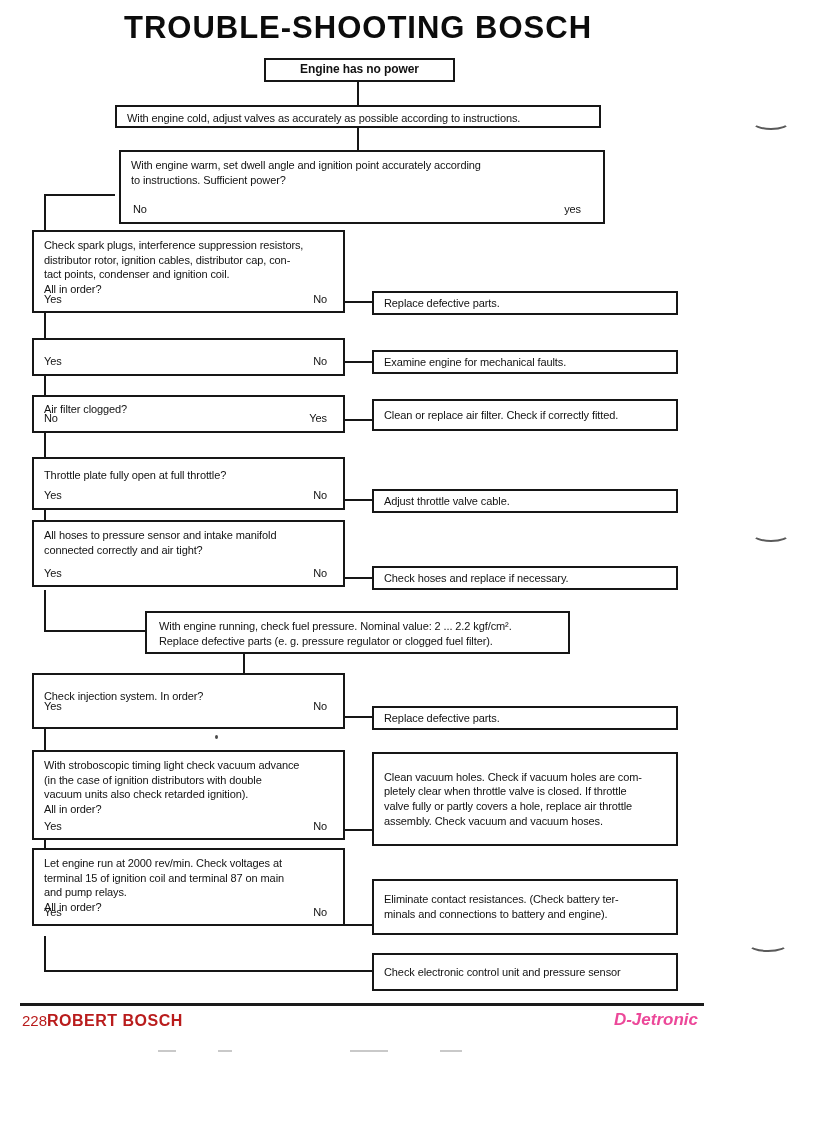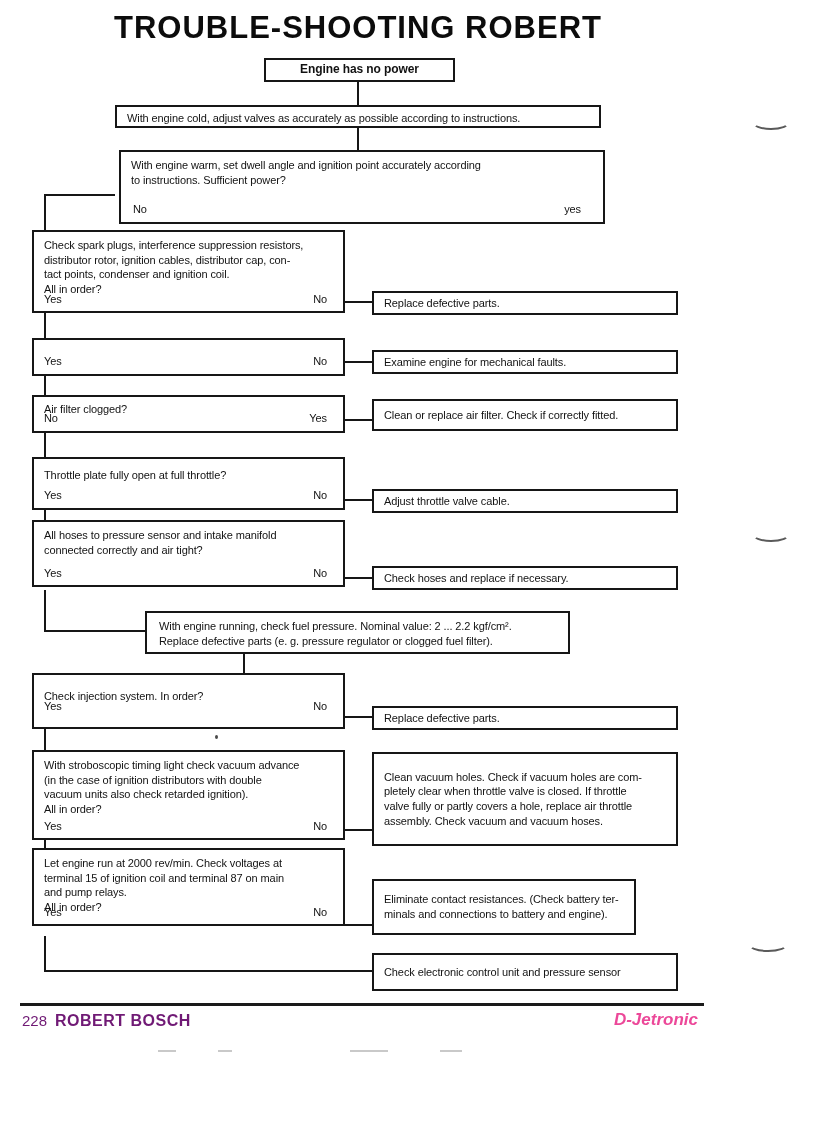--- a/index.html
+++ b/index.html
@@ -24,41 +24,41 @@
     display:flex;justify-content:space-between;font-size:11px;
   }
   .startbox{display:flex;align-items:center;justify-content:center;
     font-weight:bold;font-size:12px;}
   .rbox{display:flex;align-items:center;padding:0 10px;}
   .vline,.hline{position:absolute;background:#161616;}
   .vline{width:2px;}
   .hline{height:2px;}
   .footer-rule{position:absolute;background:#1a1a1a;}
   .footer-left{
-    position:absolute;left:22px;top:1012px;font-size:15px;color:#701a75;
-    display:flex;align-items:baseline;gap:8px;
+    position:absolute;left:22px;top:1012px;font-size:15px;color:#b91c1c;
+    display:flex;align-items:baseline;
   }
   .footer-left .pub{font-weight:bold;font-size:16px;letter-spacing:0.5px;}
   .footer-right{
     position:absolute;right:118px;top:1010px;font-size:17px;
     font-weight:bold;font-style:italic;color:#ec4899;
   }
   .arc{
     position:absolute;border:2px solid transparent;
     border-bottom:2px solid #5a5a5a;border-radius:50%;
   }
   .speck{position:absolute;background:#4a4a4a;border-radius:50%;}
   .faint-dash{position:absolute;height:2px;background:#c9c9c9;}
 </style>
 </head>
 <body>
 
 <div class="page">
 
-  <div class="chart-title">TROUBLE-SHOOTING ROBERT</div>
+  <div class="chart-title">TROUBLE-SHOOTING BOSCH</div>
 
   <div class="box startbox" style="left:264px;top:58px;width:191px;height:24px">
     <span>Engine has no power</span>
   </div>
   <div class="vline" style="left:357px;top:82px;height:23px"></div>
 
   <div class="box" style="left:115px;top:105px;width:486px;height:23px">
     <div class="btxt" style="padding-top:4px">With engine cold, adjust valves as accurately as possible according to instructions.</div>
   </div>
   <div class="vline" style="left:357px;top:128px;height:22px"></div>
@@ -199,21 +199,21 @@
       <div>terminal 15 of ignition coil and terminal 87 on main</div>
       <div>and pump relays.</div>
       <div>All in order?</div>
     </div>
     <div class="labels">
       <span>Yes</span>
       <span>No</span>
     </div>
   </div>
   <div class="hline" style="left:345px;top:924px;width:27px"></div>
-  <div class="box rbox" style="left:372px;top:879px;width:264px;height:56px">
+  <div class="box rbox" style="left:372px;top:879px;width:306px;height:56px">
     <div>
       <div>Eliminate contact resistances. (Check battery ter-</div>
       <div>minals and connections to battery and engine).</div>
     </div>
   </div>
   <div class="vline" style="left:44px;top:936px;height:36px"></div>
   <div class="hline" style="left:44px;top:970px;width:328px"></div>
 
   <div class="box rbox" style="left:372px;top:953px;width:306px;height:38px">
     <div>Check electronic control unit and pressure sensor</div>

